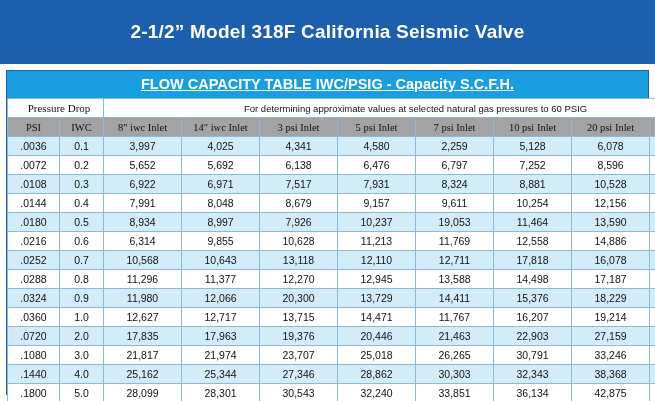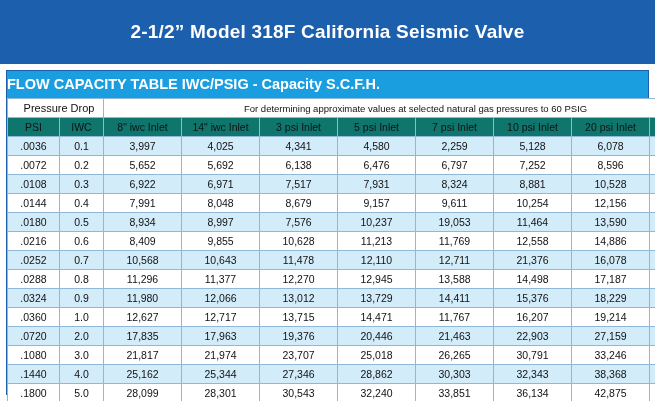--- a/index.html
+++ b/index.html
@@ -57,22 +57,23 @@
     height: 325px;
     border: 1px solid #1b5fad;
     box-sizing: border-box;
     background: #ffffff;
   }
 
   
   .table-head {
     background: #1b9ee0;
     color: #ffffff;
-    text-align: left;
+    text-align: center;
     padding: 4px 0 5px 0;
+    text-decoration: underline;
   }
   .head-title {
     font-size: 14.5px;
     font-weight: bold;
     line-height: 18px;
   }
   .head-sub {
     font-size: 11.5px;
     font-weight: bold;
     line-height: 15px;
@@ -97,32 +98,34 @@
   .hdr-row td {
     background: #ffffff;
     font-weight: bold;
     font-size: 10px;
     height: 19px;
   }
   .hdr-pressure-drop {
     text-align: right;
     padding-left: 7px !important;
     font-size: 11px !important;
+    font-family: Liberation Serif, serif;
   }
   .hdr-note {
     font-size: 9.5px !important;
     font-weight: normal !important;
     text-align: center;
     color: #111111;
   }
   .hdr-unit td {
-    background: #0f766e;
+    background: #a3a3a3;
     font-weight: bold;
     font-size: 10.5px;
     height: 19px;
+    font-family: Liberation Serif, serif;
   }
   .col-inlet {
     font-weight: bold;
     font-size: 10px;
   }
 
   
   .row-alt td {
     background: #d3ecfa;
   }
@@ -240,69 +243,69 @@
           <td class="c-val">9,611</td>
           <td class="c-val">10,254</td>
           <td class="c-val">12,156</td>
           <td class="c-val">17,838</td>
         </tr>
         <tr class="row-alt">
           <td class="c-psi">.0180</td>
           <td class="c-iwc">0.5</td>
           <td class="c-val">8,934</td>
           <td class="c-val">8,997</td>
-          <td class="c-val">7,576</td>
+          <td class="c-val">7,926</td>
           <td class="c-val">10,237</td>
           <td class="c-val">19,053</td>
           <td class="c-val">11,464</td>
           <td class="c-val">13,590</td>
           <td class="c-val">19,943</td>
         </tr>
         <tr class="row-plain">
           <td class="c-psi">.0216</td>
           <td class="c-iwc">0.6</td>
-          <td class="c-val">8,409</td>
+          <td class="c-val">6,314</td>
           <td class="c-val">9,855</td>
           <td class="c-val">10,628</td>
           <td class="c-val">11,213</td>
           <td class="c-val">11,769</td>
           <td class="c-val">12,558</td>
           <td class="c-val">14,886</td>
           <td class="c-val">21,846</td>
         </tr>
         <tr class="row-alt">
           <td class="c-psi">.0252</td>
           <td class="c-iwc">0.7</td>
           <td class="c-val">10,568</td>
           <td class="c-val">10,643</td>
-          <td class="c-val">11,478</td>
+          <td class="c-val">13,118</td>
           <td class="c-val">12,110</td>
           <td class="c-val">12,711</td>
-          <td class="c-val">21,376</td>
+          <td class="c-val">17,818</td>
           <td class="c-val">16,078</td>
           <td class="c-val">23,595</td>
         </tr>
         <tr class="row-plain">
           <td class="c-psi">.0288</td>
           <td class="c-iwc">0.8</td>
           <td class="c-val">11,296</td>
           <td class="c-val">11,377</td>
           <td class="c-val">12,270</td>
           <td class="c-val">12,945</td>
           <td class="c-val">13,588</td>
           <td class="c-val">14,498</td>
           <td class="c-val">17,187</td>
           <td class="c-val">25,225</td>
         </tr>
         <tr class="row-alt">
           <td class="c-psi">.0324</td>
           <td class="c-iwc">0.9</td>
           <td class="c-val">11,980</td>
           <td class="c-val">12,066</td>
-          <td class="c-val">13,012</td>
+          <td class="c-val">20,300</td>
           <td class="c-val">13,729</td>
           <td class="c-val">14,411</td>
           <td class="c-val">15,376</td>
           <td class="c-val">18,229</td>
           <td class="c-val">26,754</td>
         </tr>
         <tr class="row-plain">
           <td class="c-psi">.0360</td>
           <td class="c-iwc">1.0</td>
           <td class="c-val">12,627</td>

